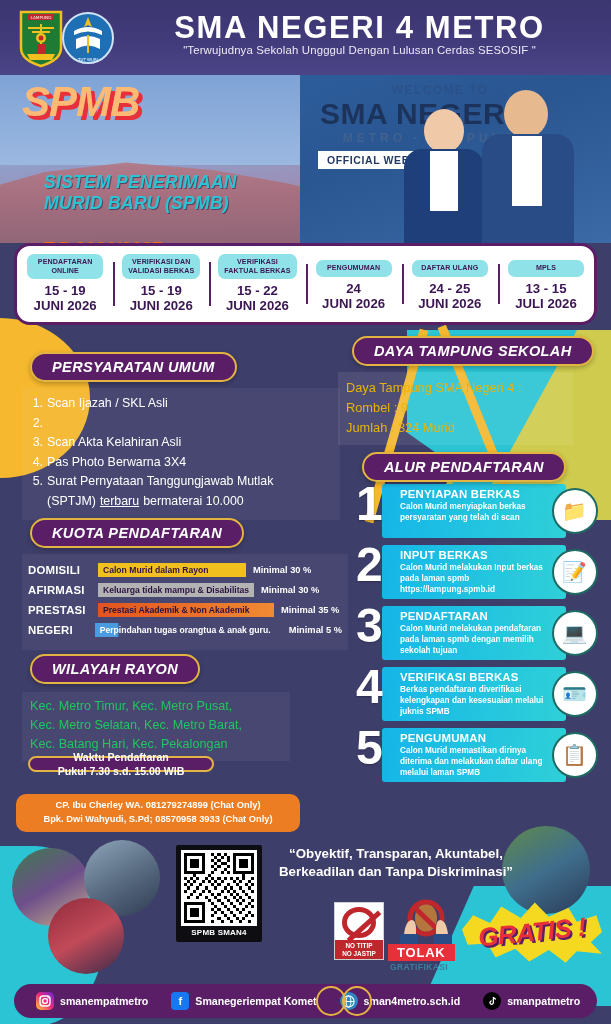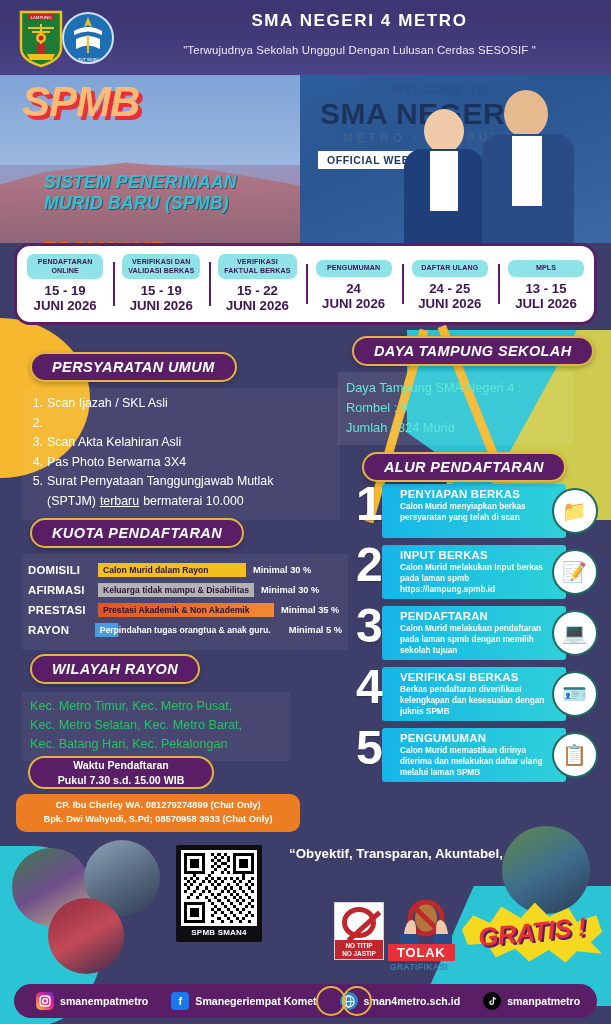--- a/index.html
+++ b/index.html
@@ -23,21 +23,21 @@
   }
   .crest {
     position:absolute; top:8px; width:46px; height:60px;
   }
   .crest-lampung { left:18px; }
   .crest-tutwuri { left:62px; width:52px; height:58px; top:9px; }
   .crest svg { width:100%; height:100%; display:block; }
   .school-name {
     position:absolute; left:122px; top:12px; width:475px;
     text-align:center;
-    color:#FFFFFF; font-size:17px; font-weight:bold;
+    color:#FFFFFF; font-size:31px; font-weight:bold;
     letter-spacing:1.6px; line-height:1.05;
   }
   .school-motto {
     position:absolute; left:122px; top:44px; width:475px;
     text-align:center;
     color:#EDEAF6; font-size:11.4px; letter-spacing:.15px;
     font-style:normal;
   }
 
   
@@ -236,40 +236,40 @@
     white-space:nowrap;
   }
 
   
   .rayon-box {
     position:absolute; left:22px; top:692px; width:268px; z-index:25;
     background:rgba(255,255,255,.05); padding:5px 8px 7px 8px;
     color:#22c55e; font-size:12.6px; line-height:1.52;
   }
   .waktu {
-    position:absolute; left:28px; top:756px; width:186px; height:33px;
+    position:absolute; left:28px; top:756px; width:186px; height:16px;
     z-index:28;
     background:#5A1E66; border:2.5px solid #E3B441; border-radius:17px;
     display:flex; flex-direction:column; align-items:center; justify-content:center;
     color:#ffffff; font-size:10.6px; font-weight:bold; line-height:1.35;
   }
   .cp-box {
     position:absolute; left:16px; top:794px; width:284px; height:38px;
     z-index:28;
     background:#ED7D22; border-radius:10px;
     display:flex; flex-direction:column; align-items:center; justify-content:center;
     color:#ffffff; font-size:9.3px; font-weight:bold; line-height:1.5;
     text-align:center;
   }
 
   
   .daya-box {
     position:absolute; left:338px; top:372px; width:235px; z-index:25;
     background:rgba(255,255,255,.08); padding:6px 8px 8px 8px;
-    color:#5eead4; font-size:12.8px; line-height:1.55;
+    color:#eab308; font-size:12.8px; line-height:1.55;
   }
 
   
   .steps { position:absolute; left:356px; top:484px; width:248px; z-index:26; }
   .step {
     position:relative; margin-bottom:7px; height:54px;
   }
   .step-bg {
     position:absolute; left:26px; top:0; width:184px; height:54px;
     background:linear-gradient(95deg,#15B6E8 0%, #2FD0D8 100%);
@@ -559,21 +559,21 @@
       <div class="q-label">AFIRMASI</div>
       <div class="q-bar" style="background:#B3B3B3;width:156px;">Keluarga tidak mampu &amp; Disabilitas</div>
       <div class="q-min">Minimal 30 %</div>
     </div>
     <div class="q-row">
       <div class="q-label">PRESTASI</div>
       <div class="q-bar" style="background:linear-gradient(90deg,#E2541E,#F08A33);width:176px;">Prestasi Akademik &amp; Non Akademik</div>
       <div class="q-min">Minimal 35 %</div>
     </div>
     <div class="q-row">
-      <div class="q-label">RAYON</div>
+      <div class="q-label">NEGERI</div>
       <div class="q-bar" style="background:linear-gradient(90deg,#4A9BE0 0%,#4A9BE0 12%,rgba(74,155,224,0) 13%);width:196px;color:#ffffff;">Perpindahan tugas orangtua &amp; anak guru.</div>
       <div class="q-min">Minimal 5 %</div>
     </div>
   </div>
 
   <div class="badge" style="left:30px; top:654px;">WILAYAH RAYON</div>
   <div class="rayon-box">
     <div>Kec. Metro Timur, Kec. Metro Pusat,</div>
     <div>Kec. Metro Selatan, Kec. Metro Barat,</div>
     <div>Kec. Batang Hari,  Kec. Pekalongan</div>
@@ -622,21 +622,21 @@
       <div class="step-title">PENDAFTARAN</div>
       <div class="step-desc">Calon Murid melakukan pendaftaran pada laman spmb dengan memilih sekolah tujuan</div>
       <div class="step-icon">
           <span>💻</span>
         </div>
     </div>
     <div class="step">
       <div class="step-bg"></div>
       <div class="step-num">4</div>
       <div class="step-title">VERIFIKASI BERKAS</div>
-      <div class="step-desc">Berkas pendaftaran diverifikasi kelengkapan dan kesesuaian dengan juknis SPMB</div>
+      <div class="step-desc">Berkas pendaftaran diverifikasi kelengkapan dan kesesuaian melalui juknis SPMB</div>
       <div class="step-icon">
           <span>🪪</span>
         </div>
     </div>
     <div class="step">
       <div class="step-bg"></div>
       <div class="step-num">5</div>
       <div class="step-title">PENGUMUMAN</div>
       <div class="step-desc">Calon Murid memastikan dirinya diterima dan melakukan daftar ulang melalui laman SPMB</div>
       <div class="step-icon">
@@ -787,20 +787,21 @@
         <rect x="9" y="8" width="1" height="1"></rect>
           <rect x="4" y="8" width="1" height="1"></rect>
           <rect x="20" y="8" width="1" height="1"></rect>
       </g>
     </svg>
     <div class="qr-cap">SPMB SMAN4</div>
   </div>
 
   <div class="slogan">
     <span>“Obyektif, Transparan, Akuntabel,</span><br>
+    <span>Berkeadilan dan Tanpa Diskriminasi”</span>
   </div>
 
   <div class="sign-notitip">
     <div class="sign-circle"></div>
     <div class="sign-label">
       <span>NO TITIP</span><br>
       <span>NO JASTIP</span>
     </div>
   </div>
 

